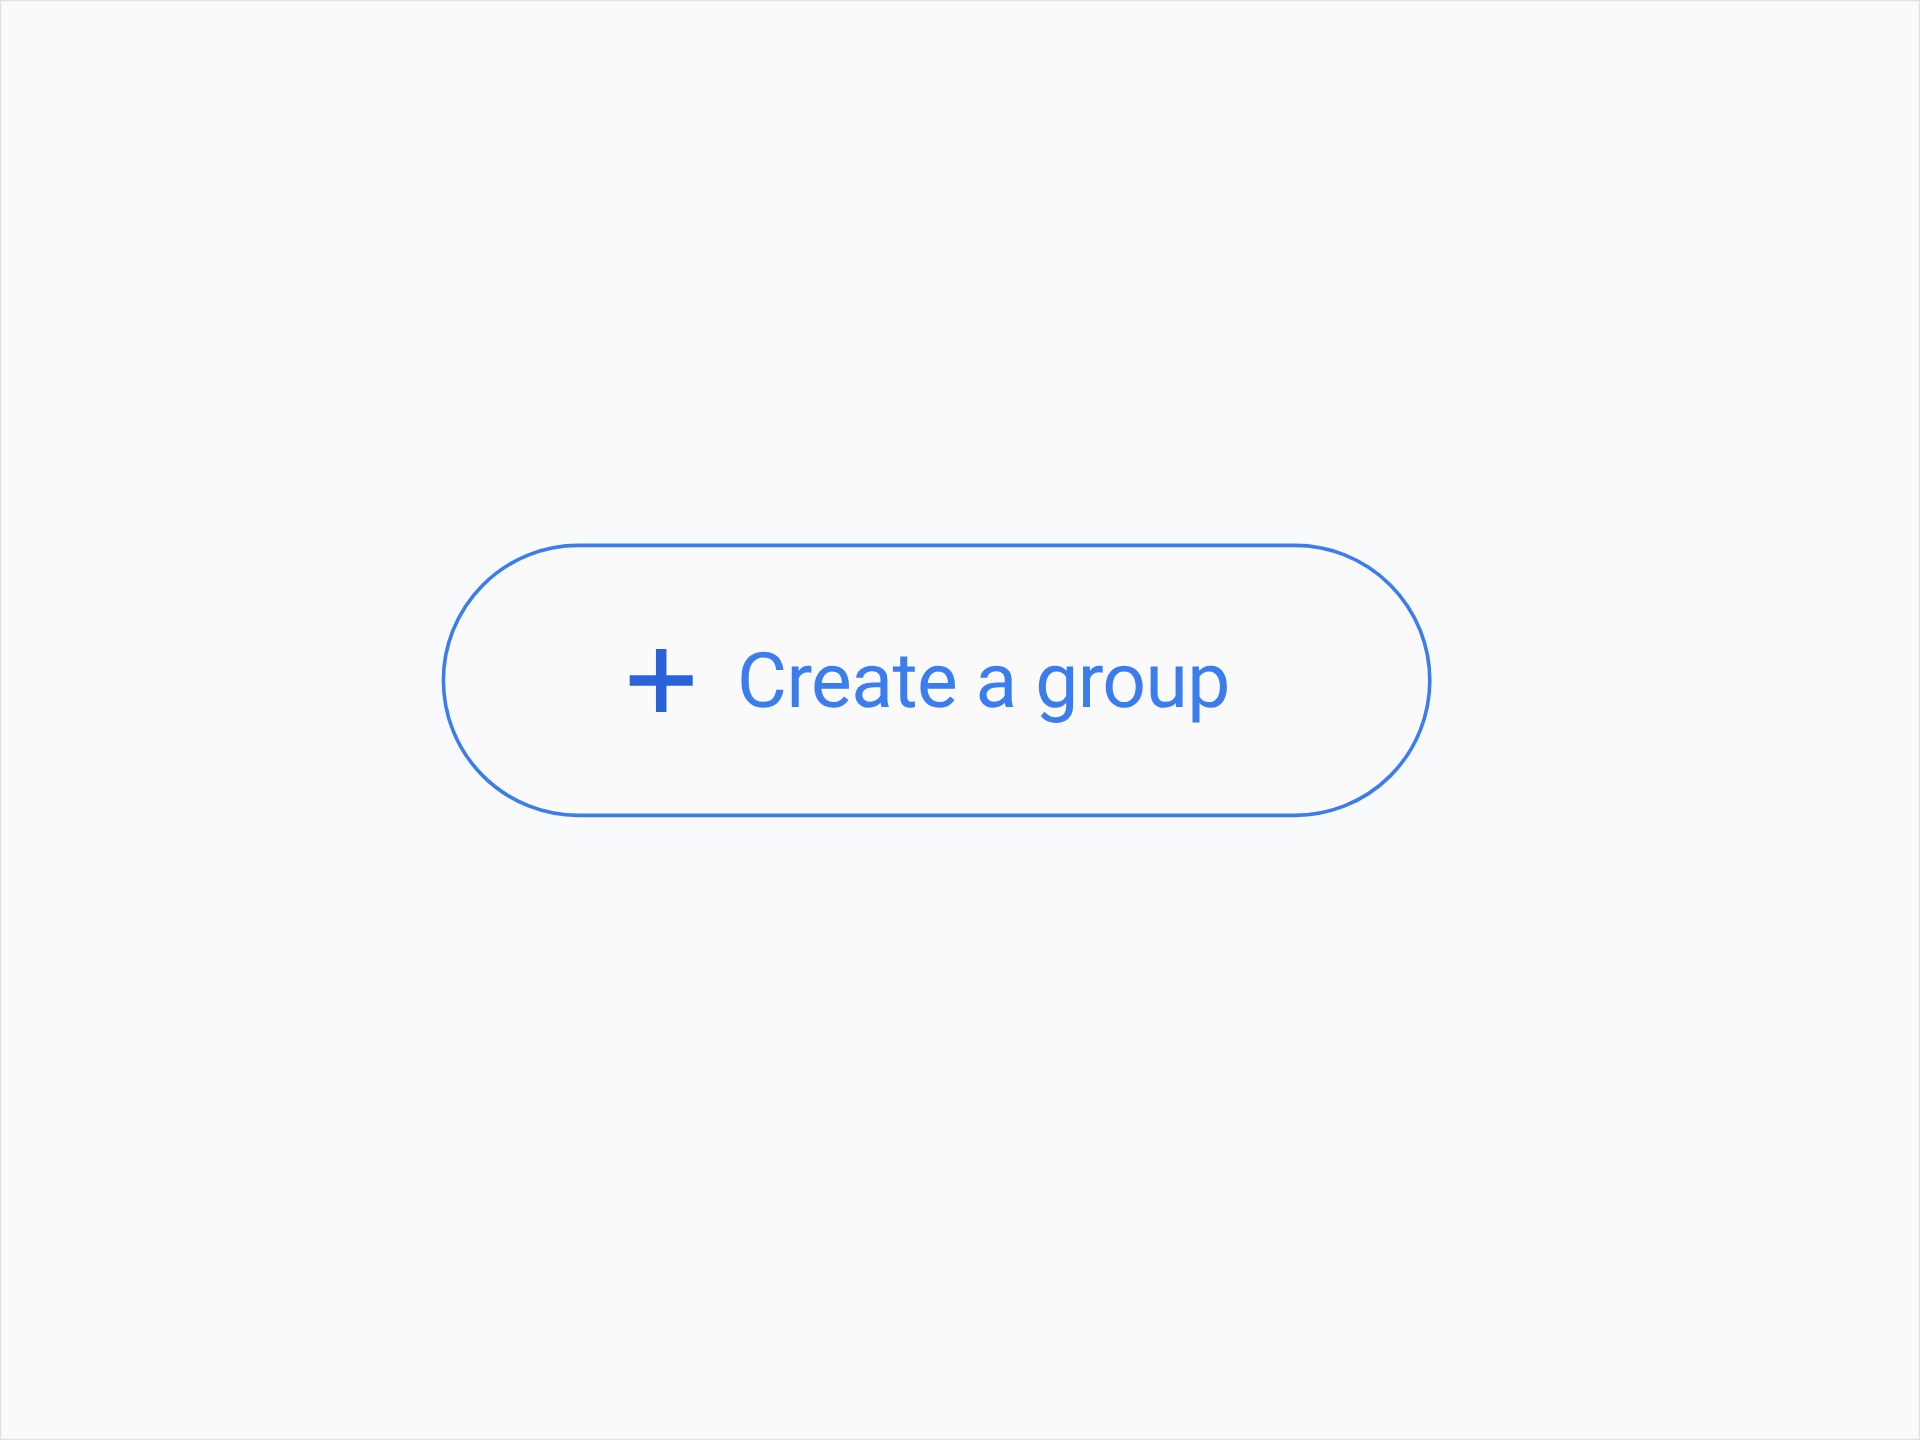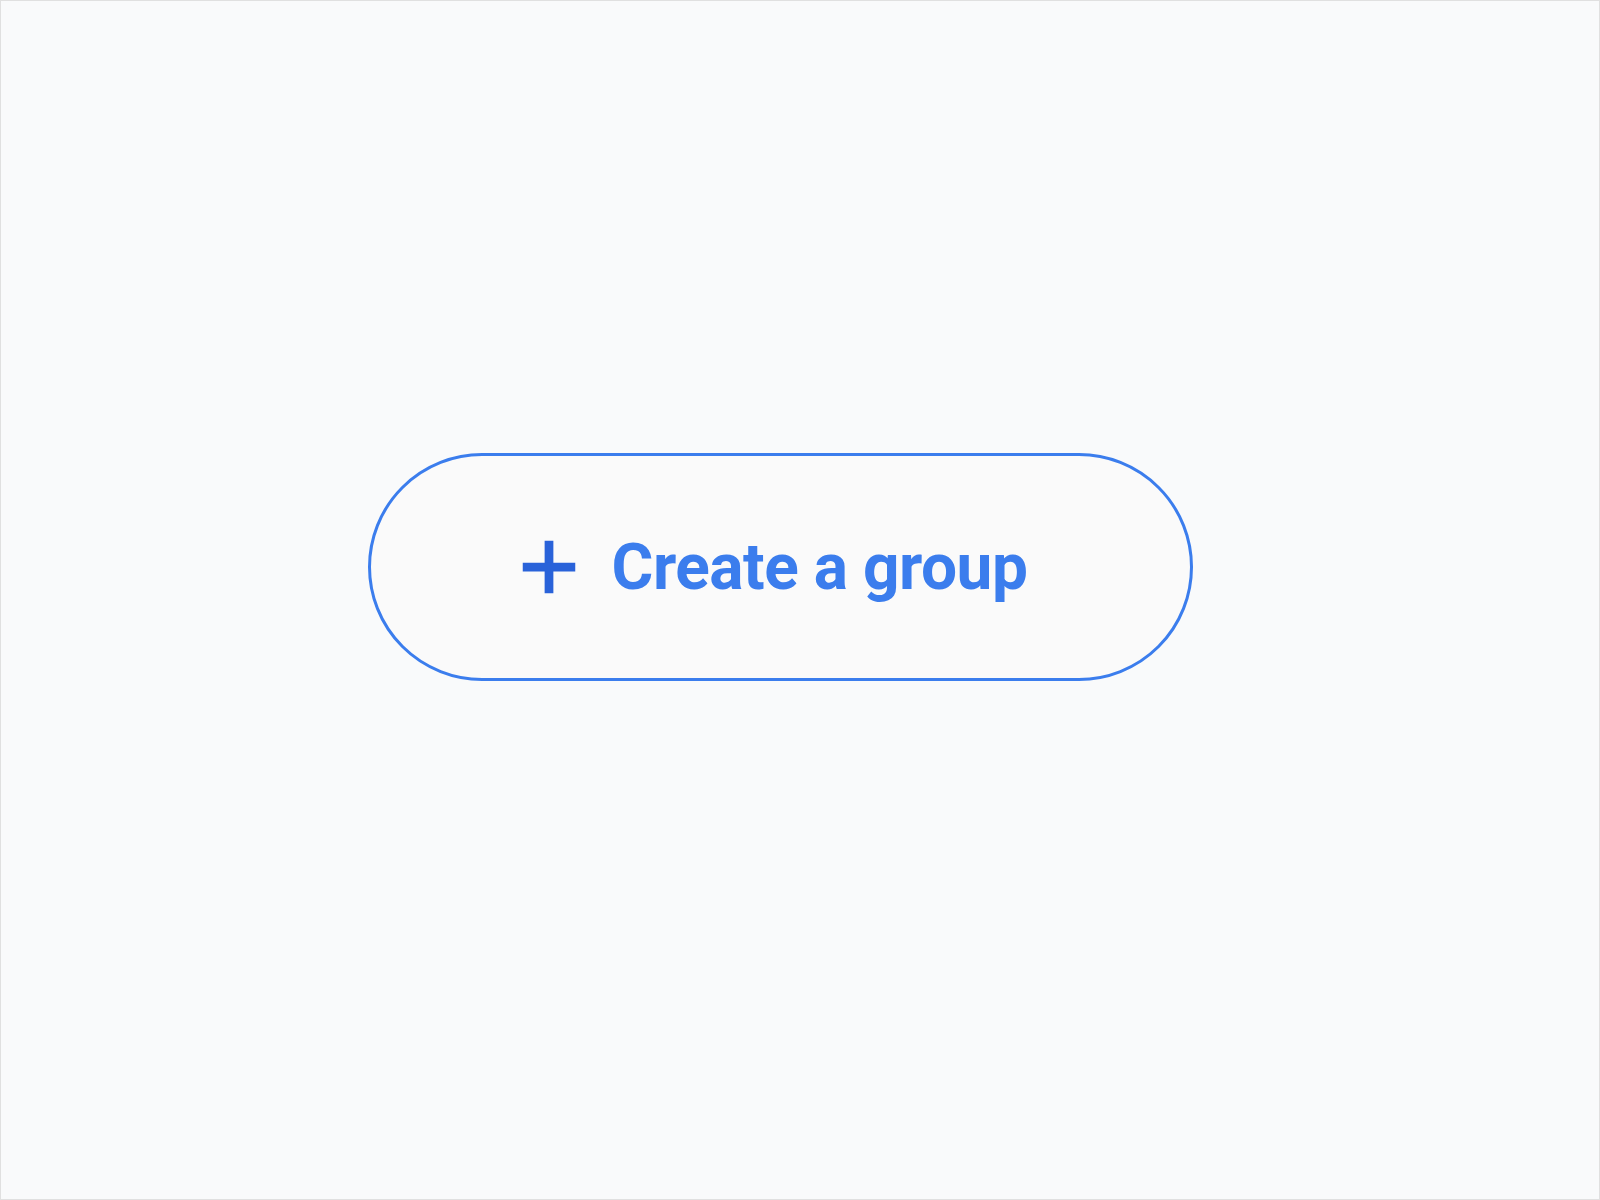--- a/index.html
+++ b/index.html
@@ -42,21 +42,21 @@
       align-items: center;
       justify-content: center;
     }
     .plus-icon svg {
       width: 70px;
       height: 70px;
     }
     .button-label {
       font-size: 64px;
       color: #3b7ded;
-      font-weight: 700;
+      font-weight: 400;
       letter-spacing: -0.5px;
     }
   </style>
 </head>
 <body>
 
 <div class="create-group-button">
   <div class="button-content">
     <span class="plus-icon">
       <svg viewBox="0 0 24 24" fill="none" stroke="#2962d9" stroke-width="3">

